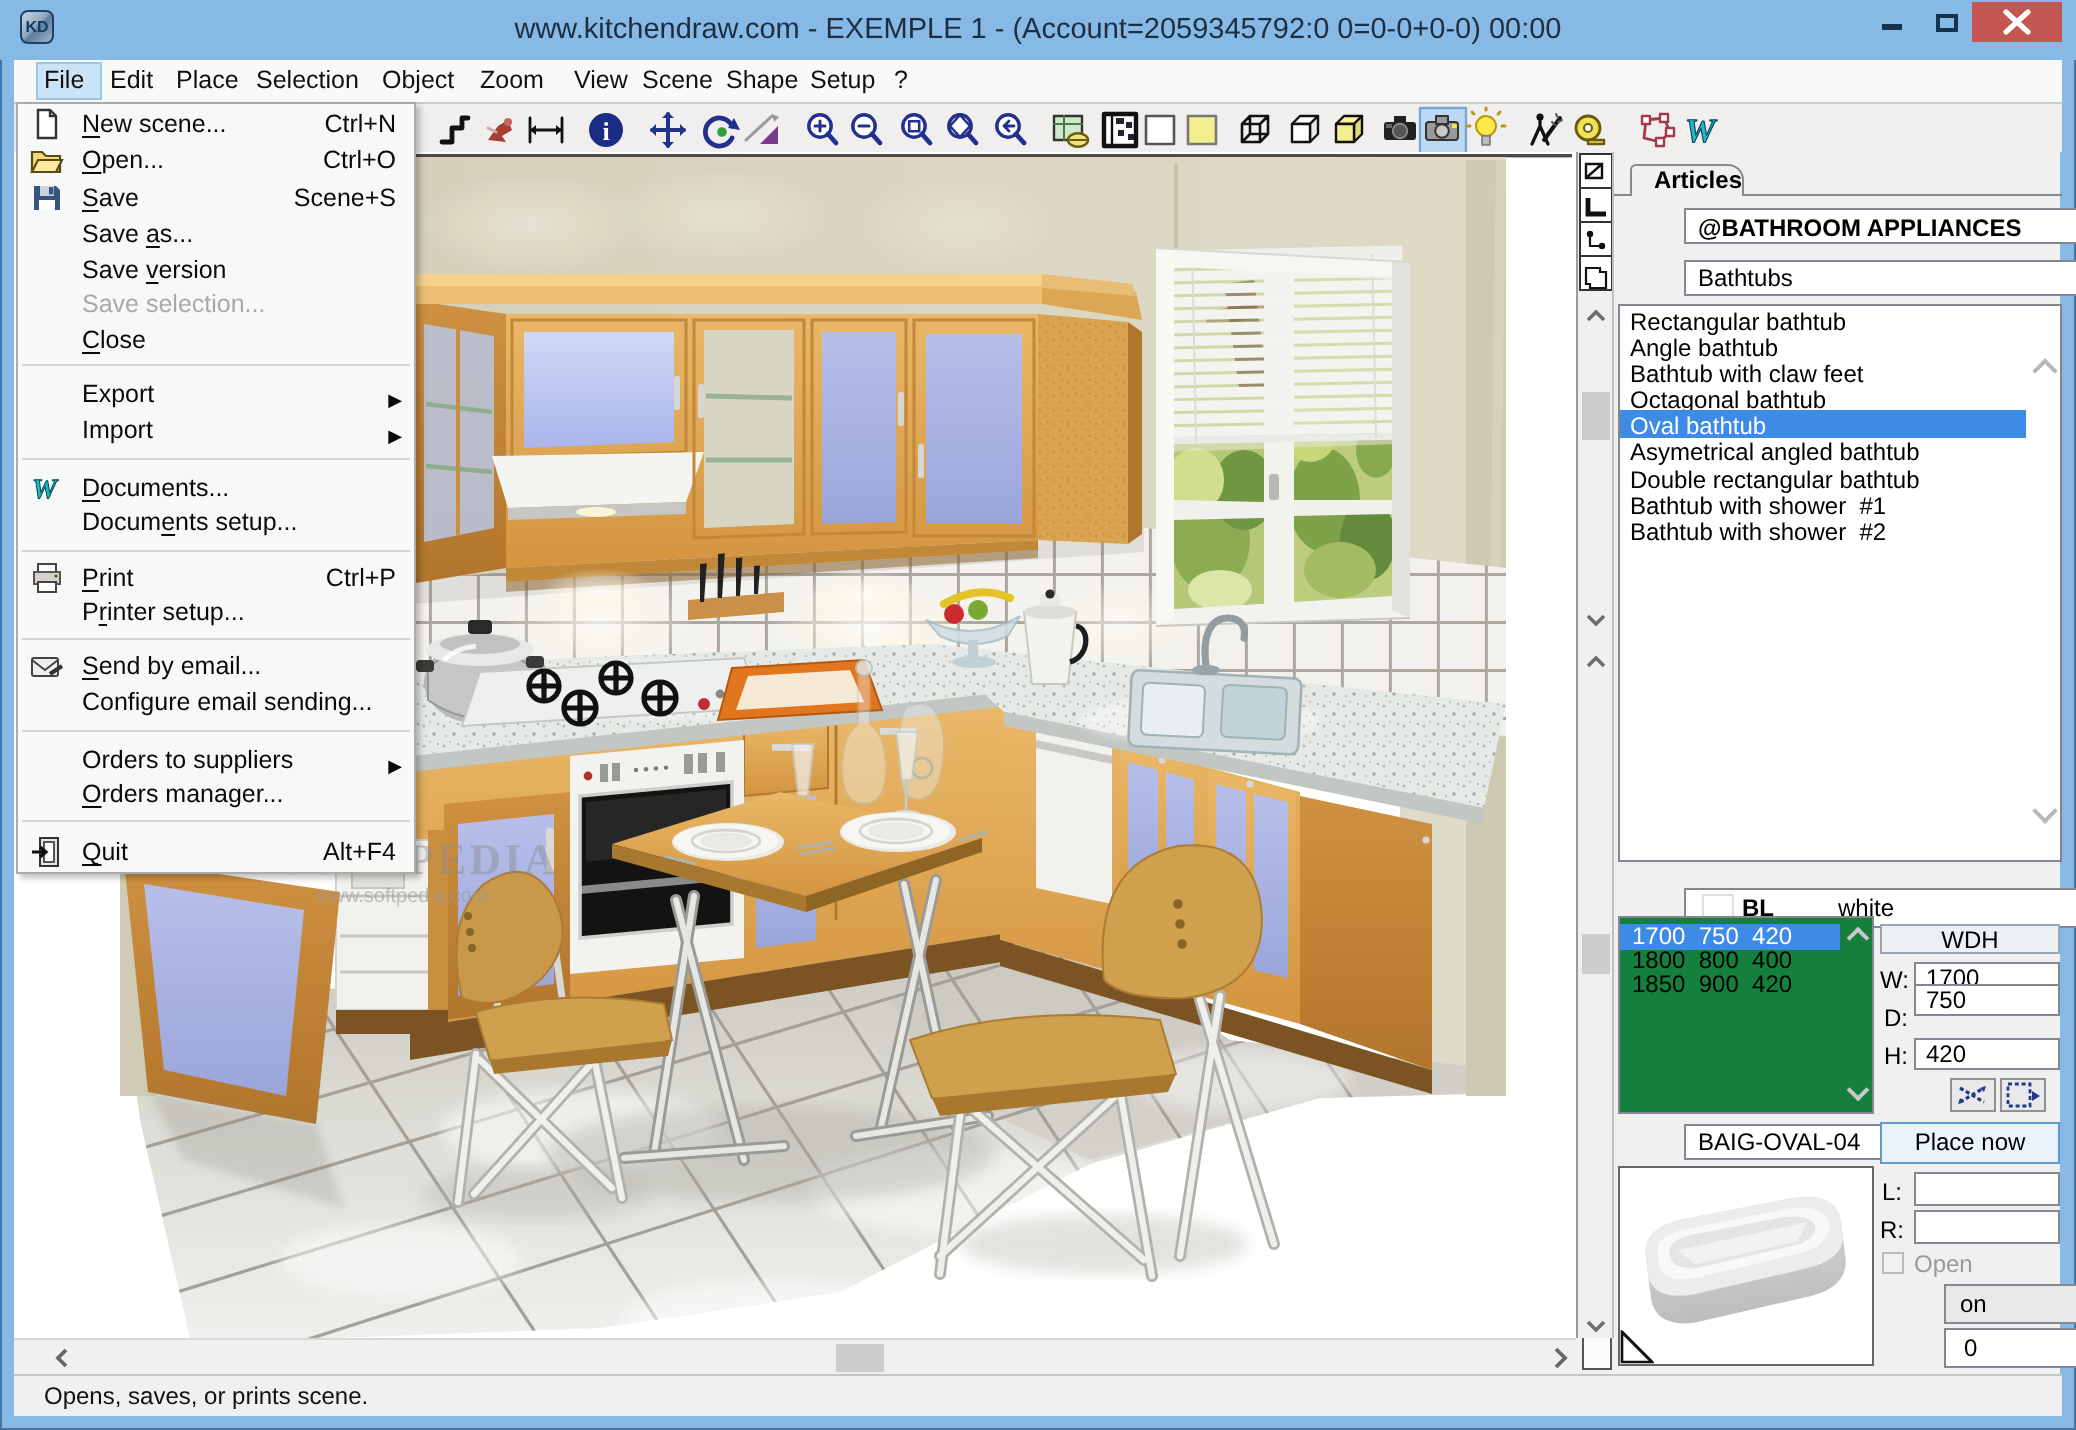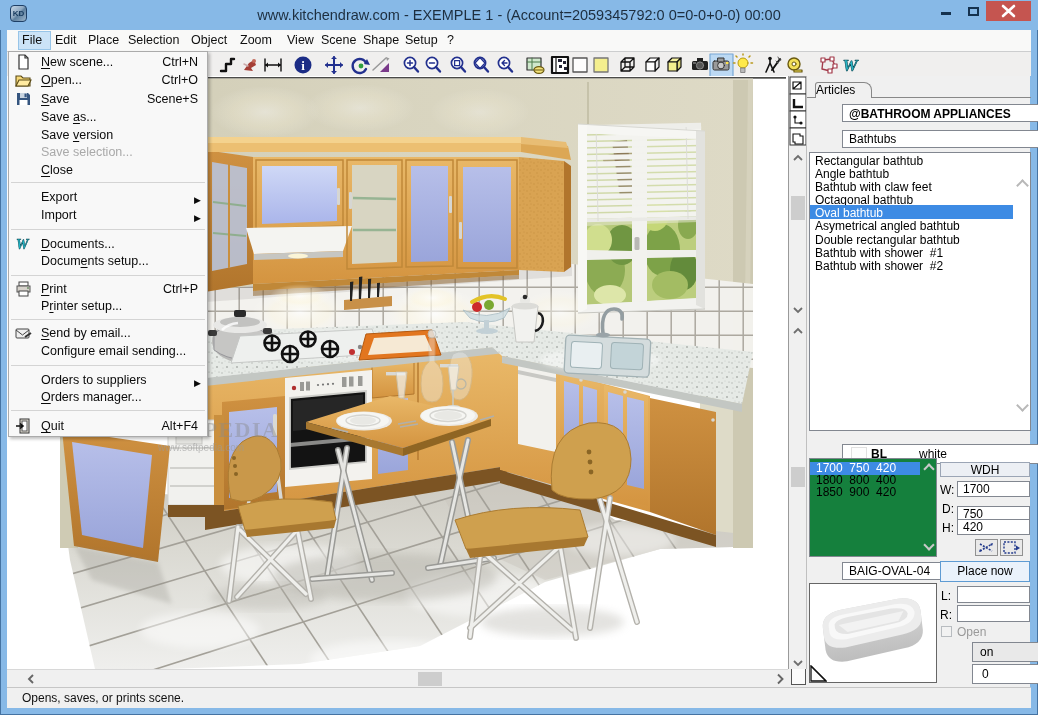--- a/index.html
+++ b/index.html
@@ -705,21 +705,21 @@
     <path d="M5 84 l4 -4 l4 4"></path>
     <path d="M5 232 l4 4 l4 -4"></path>
     <path d="M5 257 l4 -4 l4 4"></path>
     <path d="M5 585 l4 4 l4 -4"></path>
   </g>
   <rect x="2" y="120" width="14" height="24" fill="#cdcdcd"></rect>
   <rect x="2" y="391" width="14" height="20" fill="#cdcdcd"></rect>
 </svg></div>
 <div id="rpanel">
   <div style="position:absolute;left:0px;top:21px;width:224px;border-top:1px solid #888;"></div>
-  <div style="position:absolute;left:8px;top:6px;width:57px;height:16px;background:#f0f0f0;border:1px solid #888;border-bottom:none;border-radius:3px 8px 0 0;font-size:12px;font-weight:normal;text-align:left;line-height:15px;">Articles</div>
+  <div style="position:absolute;left:8px;top:6px;width:57px;height:16px;background:#f0f0f0;border:1px solid #888;border-bottom:none;border-radius:3px 8px 0 0;font-size:12px;font-weight:bold;text-align:right;line-height:15px;">Articles</div>
   <div class="combo" style="left:2px;top:28px;width:221px;height:18px;font-weight:bold;">
       <span style="position:absolute;left:6px;top:2px;">@BATHROOM APPLIANCES</span>
       <span class="cv"></span>
     </div>
   <div class="combo" style="left:2px;top:54px;width:221px;height:18px;">
       <span style="position:absolute;left:6px;top:1px;">Bathtubs</span>
       <span class="cv"></span>
     </div>
   <div style="position:absolute;left:2px;top:76px;width:222px;height:279px;background:#fff;border:1px solid #828790;font-size:12px;color:#000;">
     <div style="position:absolute;left:5px;top:2px;line-height:13.1px;">Rectangular bathtub<br>Angle bathtub<br>Bathtub with claw feet<br>Octagonal bathtub<br><span style="position:relative;"><span style="position:absolute;left:-5px;top:-1px;width:203px;height:14px;background:#3d8be4;z-index:0;"></span><span style="position:relative;color:#fff;z-index:1;">Oval bathtub</span></span><br>Asymetrical angled bathtub<br>Double rectangular bathtub<br>Bathtub with shower&nbsp; #1<br>Bathtub with shower&nbsp; #2</div>
@@ -735,21 +735,21 @@
   <div style="position:absolute;left:2px;top:382px;width:128px;height:99px;background:#15803d;border:1px solid #828790;font-size:12px;">
     <div style="position:absolute;left:0px;top:3px;width:110px;height:13px;background:#3d8be4;"></div>
     <div style="position:absolute;left:6px;top:3px;line-height:12.2px;"><span style="color:#fff;">1700&nbsp; 750&nbsp; 420</span><br>1800&nbsp; 800&nbsp; 400<br>1850&nbsp; 900&nbsp; 420</div>
     <div style="position:absolute;right:3px;top:6px;width:8px;height:8px;border-right:2px solid #c9c9c9;border-bottom:2px solid #c9c9c9;transform:rotate(-135deg);"></div>
     <div style="position:absolute;right:3px;top:82px;width:8px;height:8px;border-right:2px solid #c9c9c9;border-bottom:2px solid #c9c9c9;transform:rotate(45deg);"></div>
   </div>
   <div class="btn" style="left:133px;top:386px;width:90px;height:15px;line-height:14px;background:#eceff4;border-color:#9ba5b5;">WDH</div>
   <div class="lbl" style="left:133px;top:407px;">W:</div>
     <div class="inp" style="left:150px;top:405px;width:73px;height:16px;line-height:15px;">1700</div>
   <div class="lbl" style="left:135px;top:426px;">D:</div>
-    <div class="inp" style="left:150px;top:430px;width:73px;height:16px;line-height:15px;">750</div>
+    <div class="inp" style="left:150px;top:416px;width:73px;height:16px;line-height:15px;">750</div>
   <div class="lbl" style="left:135px;top:445px;">H:</div>
     <div class="inp" style="left:150px;top:443px;width:73px;height:16px;line-height:15px;">420</div>
   <div class="btn" style="left:168px;top:463px;width:23px;height:17px;"><svg width="21" height="15" viewBox="0 0 21 15">
         <path d="M4 11L16 4M4 4l12 7" stroke="#223a8c" stroke-width="1.6" stroke-dasharray="2 1.4" fill="none"></path>
         <path d="M3 12l3-1-2-2zM17 3l-3 1 2 2z" fill="#223a8c"></path>
       </svg></div>
   <div class="btn" style="left:193px;top:463px;width:23px;height:17px;"><svg width="21" height="15" viewBox="0 0 21 15">
         <rect x="3" y="2" width="11" height="11" fill="none" stroke="#223a8c" stroke-width="1.4" stroke-dasharray="2 1.4"></rect>
         <path d="M19 8l-4-2.5v5z" fill="#223a8c"></path>
       </svg></div>

